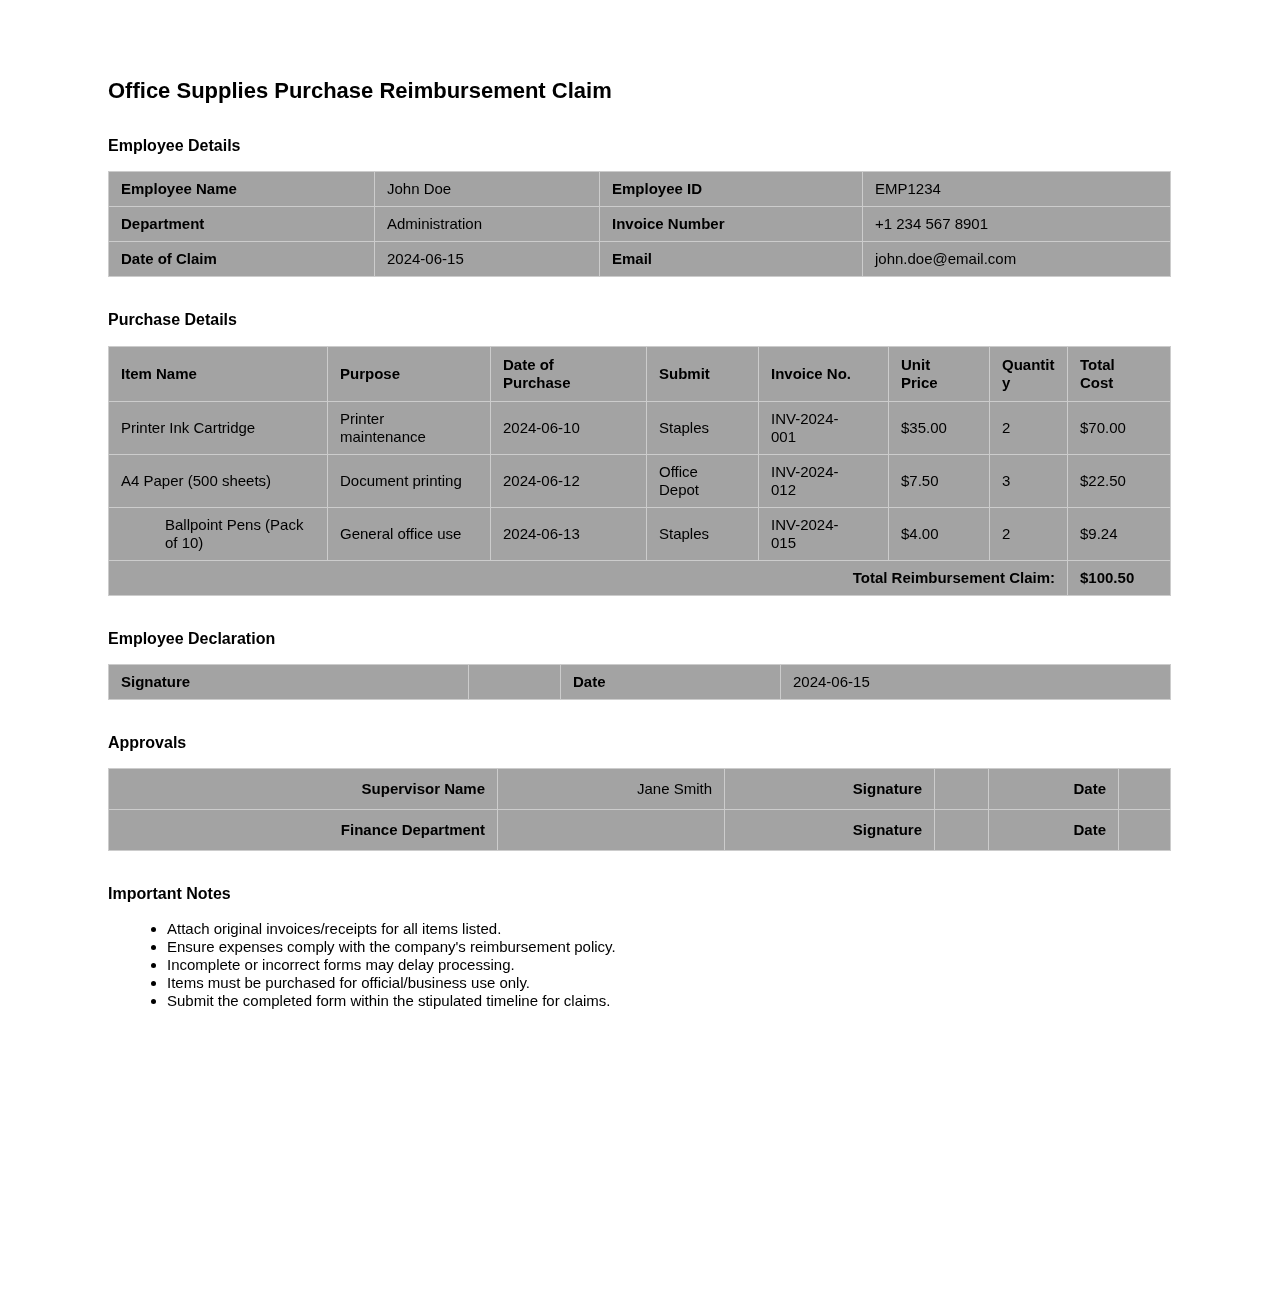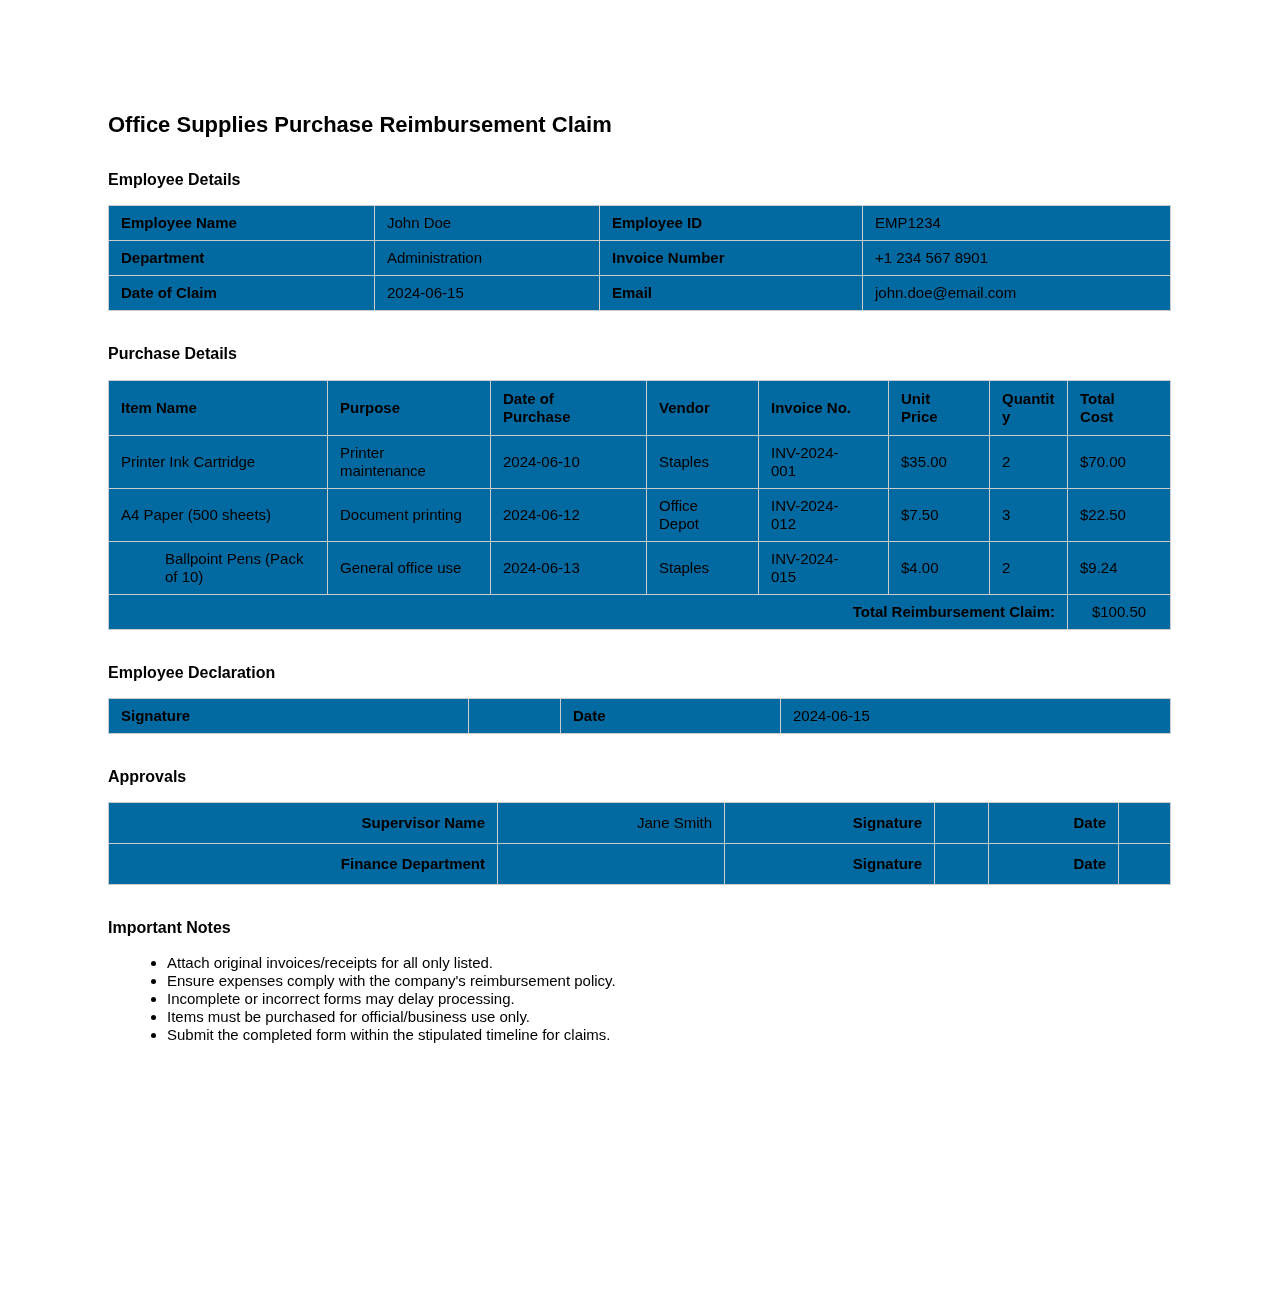--- a/index.html
+++ b/index.html
@@ -5,58 +5,58 @@
   * { box-sizing: border-box; }
   html, body { margin: 0; padding: 0; background: #fff; }
   body {
     width: 1278px;
     min-height: 1300px;
     font-family: "Liberation Sans", "DejaVu Sans", sans-serif;
     font-size: 15px;
     color: #000;
     line-height: 1.2;
   }
-  .page { padding: 112px 108px 40px 108px; }
+  .page { padding: 78px 108px 40px 108px; }
 
   .doc-title {
     font-size: 22px;
     font-weight: bold;
     margin: 0 0 20px 0;
     line-height: 1.15;
   }
   .section-heading {
     font-size: 16px;
     font-weight: bold;
     margin: 33px 0 16px 0;
     line-height: 1.2;
   }
 
   table {
     border-collapse: collapse;
     table-layout: fixed;
     width: 1062px;
-    background: #0369a1;
+    background: #a3a3a3;
   }
   th, td {
     border: 1px solid #ccc;
     padding: 8px 12px;
     text-align: left;
     vertical-align: middle;
     font-size: 15px;
     font-weight: normal;
     line-height: 18px;
     word-wrap: break-word;
   }
   th { font-weight: bold; }
 
   .purchase-table th { padding: 9px 12px; }
   .approvals-table th, .approvals-table td { padding: 11px 12px; text-align: right; }
 
   .total-label { text-align: right; font-weight: bold; }
-  .total-value { font-weight: normal; text-align: center; }
+  .total-value { font-weight: bold; }
 
   .decl-text { margin: 18px 0 14px 0; line-height: 19px; }
 
   .notes-list { margin: 17px 0 0 0; padding: 0 0 0 59px; }
   .notes-list li { margin: 0 0 0 0; line-height: 18px; }
 
   
   .mw45  { display: inline-block; max-width: 45px;  vertical-align: middle; }
   .mw55  { display: inline-block; max-width: 55px;  vertical-align: middle; }
   .mw70  { display: inline-block; max-width: 70px;  vertical-align: middle; }
@@ -113,21 +113,21 @@
       <col style="width:130px">
         <col style="width:101px">
         <col style="width:78px">
         <col style="width:103px">
     </colgroup>
     <thead>
       <tr>
         <th><span>Item Name</span></th>
         <th><span>Purpose</span></th>
         <th><span class="mw70">Date of Purchase</span></th>
-        <th><span>Vendor</span></th>
+        <th><span>Submit</span></th>
         <th><span>Invoice No.</span></th>
         <th><span class="mw45">Unit Price</span></th>
         <th><span>Quantity</span></th>
         <th><span class="mw45">Total Cost</span></th>
       </tr>
     </thead>
     <tbody>
       <tr>
         <td><span>Printer Ink Cartridge</span></td>
         <td><span class="mw90">Printer maintenance</span></td>
@@ -212,20 +212,20 @@
         <td></td>
         <th>Date</th>
         <td></td>
       </tr>
     </tbody>
   </table>
 
   <h2 class="section-heading">Important Notes</h2>
 
   <ul class="notes-list">
-    <li>Attach original invoices/receipts for all only listed.</li>
+    <li>Attach original invoices/receipts for all items listed.</li>
     <li>Ensure expenses comply with the company's reimbursement policy.</li>
     <li>Incomplete or incorrect forms may delay processing.</li>
     <li>Items must be purchased for official/business use only.</li>
     <li>Submit the completed form within the stipulated timeline for claims.</li>
   </ul>
 
 </div>
 
 </body></html>

